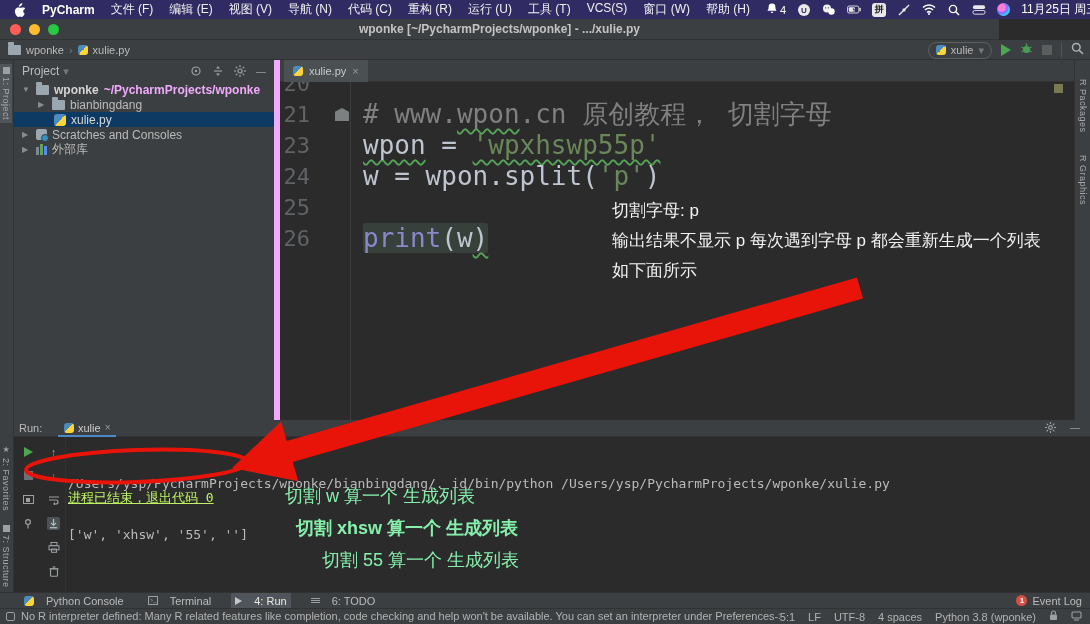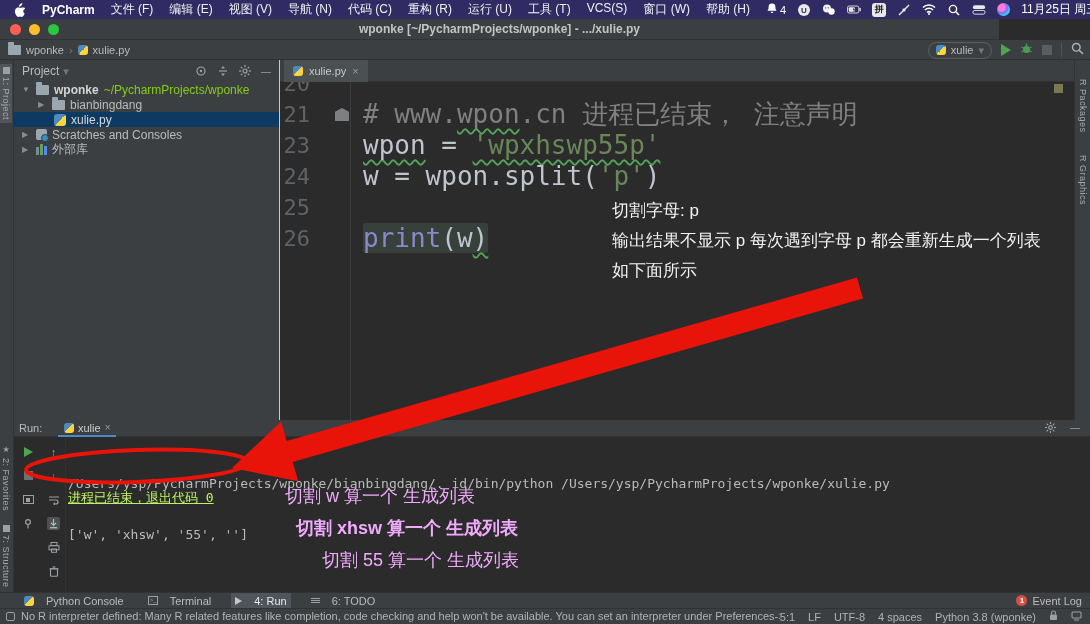--- a/index.html
+++ b/index.html
@@ -70,30 +70,30 @@
   .vl-project { position:absolute; top:4px; left:0; background:#50555a; }
   .vl-fav { position:absolute; top:382px; left:0; }
   .vl-struct { position:absolute; top:462px; left:0; }
 
   .stripe-right { position:absolute; right:0; top:60px; width:16px; height:360px;
                   background:#3c3f41; border-left:1px solid #323232; z-index:2; }
   .vl-r1 { position:absolute; top:16px; left:2px; } .vl-r2 { position:absolute; top:92px; left:2px; }
 
   
   .project { position:absolute; left:14px; top:60px; width:266px; height:360px;
-             background:#3c3f41; border-right:1px solid #f0abfc; }
+             background:#3c3f41; border-right:6px solid #f0abfc; }
   .proj-head { height:22px; display:flex; align-items:center; padding:0 8px; gap:4px;
                font-size:12px; color:#bbb; }
   .ph-icons { margin-left:auto; display:flex; gap:10px; align-items:center; color:#9da0a3; }
   .ph-icons svg { display:block; }
   .tree { position:relative; font-size:12px; color:#bbbbbb; }
   .trow { display:flex; align-items:center; gap:5px; height:15px; padding-left:8px; white-space:nowrap; }
   .arr { width:9px; color:#8c8c8c; font-size:8px; flex:none; }
   .t-bold { font-weight:bold; color:#d4d4d4; }
-  .t-path { color:#84cc16; }
+  .t-path { color:#f0abfc;font-weight:bold; }
   .trow.sel { background:#0d3a63; color:#d8d8d8; }
   .ind1 { padding-left:24px; } .ind2 { padding-left:40px; }
 
   
   .editor { position:absolute; left:280px; top:60px; width:794px; height:360px; background:#2b2b2b; }
   .tabbar { height:22px; background:#3c3f41; border-bottom:1px solid #323232; display:flex; }
   .etab { margin-left:4px; height:22px; background:#4b5052; display:flex; align-items:center;
           gap:6px; padding:0 9px; font-size:11px; color:#c9c9c9; }
   .etab .x { color:#9c9c9c; font-size:11px; }
   .ed-content { position:relative; height:338px; overflow:hidden; }
@@ -107,21 +107,21 @@
   .wavy { text-decoration:underline; text-decoration-style:wavy; text-decoration-color:#54a457;
           text-decoration-thickness:2px; text-underline-offset:5px; }
   .hl { background:#38403b; border-radius:2px; }
   .bookmark { position:absolute; left:55px; top:26px; width:14px; height:13px; background:#8c8f91;
               clip-path:polygon(50% 0,100% 28%,100% 100%,0 100%,0 28%); opacity:.85; }
   .inspect-sq { position:absolute; right:11px; top:2px; width:9px; height:9px; background:#7a7a52; }
 
   
   .note1 { position:absolute; left:612px; top:196px; width:474px; color:#f2f2f2;
            font-size:17px; line-height:30px; z-index:6; }
-  .rnote { position:absolute; color:#f0abfc; font-size:18px; z-index:6; white-space:nowrap; }
+  .rnote { position:absolute; color:#86efac; font-size:18px; z-index:6; white-space:nowrap; }
   .rn0 { left:285px; top:484px; } .rn1 { left:296px; top:516px;font-weight:bold; } .rn2 { left:322px; top:548px; }
 
   
   .runpanel { position:absolute; left:14px; top:420px; width:1076px; height:172px; background:#2b2b2b; }
   .run-head { height:17px; background:#3c3f41; border-bottom:1px solid #323232; position:relative;
               font-size:11px; color:#bbb; }
   .run-label { position:absolute; left:5px; top:2px; }
   .run-tab { position:absolute; left:44px; top:0; height:17px; display:flex; align-items:center; gap:4px;
              padding:0 6px; border-bottom:2px solid #4a88c7; color:#ccc; }
   .run-tab .x { color:#999; font-size:10px; }
@@ -398,21 +398,21 @@
     </div>
     <div class="ed-content">
       <div class="gutline"></div>
       <div id="code-lines">
           <div class="line">
             <span class="lnum">20</span>
             <span class="codetxt"></span>
           </div>
           <div class="line">
             <span class="lnum">21</span>
-            <span class="codetxt"><span class="seg-comment"># www.</span><span class="seg-comment wavy">wpon</span><span class="seg-comment">.cn 进程已结束， 注意声明</span></span>
+            <span class="codetxt"><span class="seg-comment"># www.</span><span class="seg-comment wavy">wpon</span><span class="seg-comment">.cn 原创教程， 切割字母</span></span>
           </div>
           <div class="line">
             <span class="lnum">23</span>
             <span class="codetxt"><span class="seg-plain wavy">wpon</span><span class="seg-plain"> = </span><span class="seg-string wavy">'wpxhswp55p'</span></span>
           </div>
           <div class="line">
             <span class="lnum">24</span>
             <span class="codetxt"><span class="seg-plain">w = wpon.split(</span><span class="seg-string">'p'</span><span class="seg-plain">)</span></span>
           </div>
           <div class="line">

